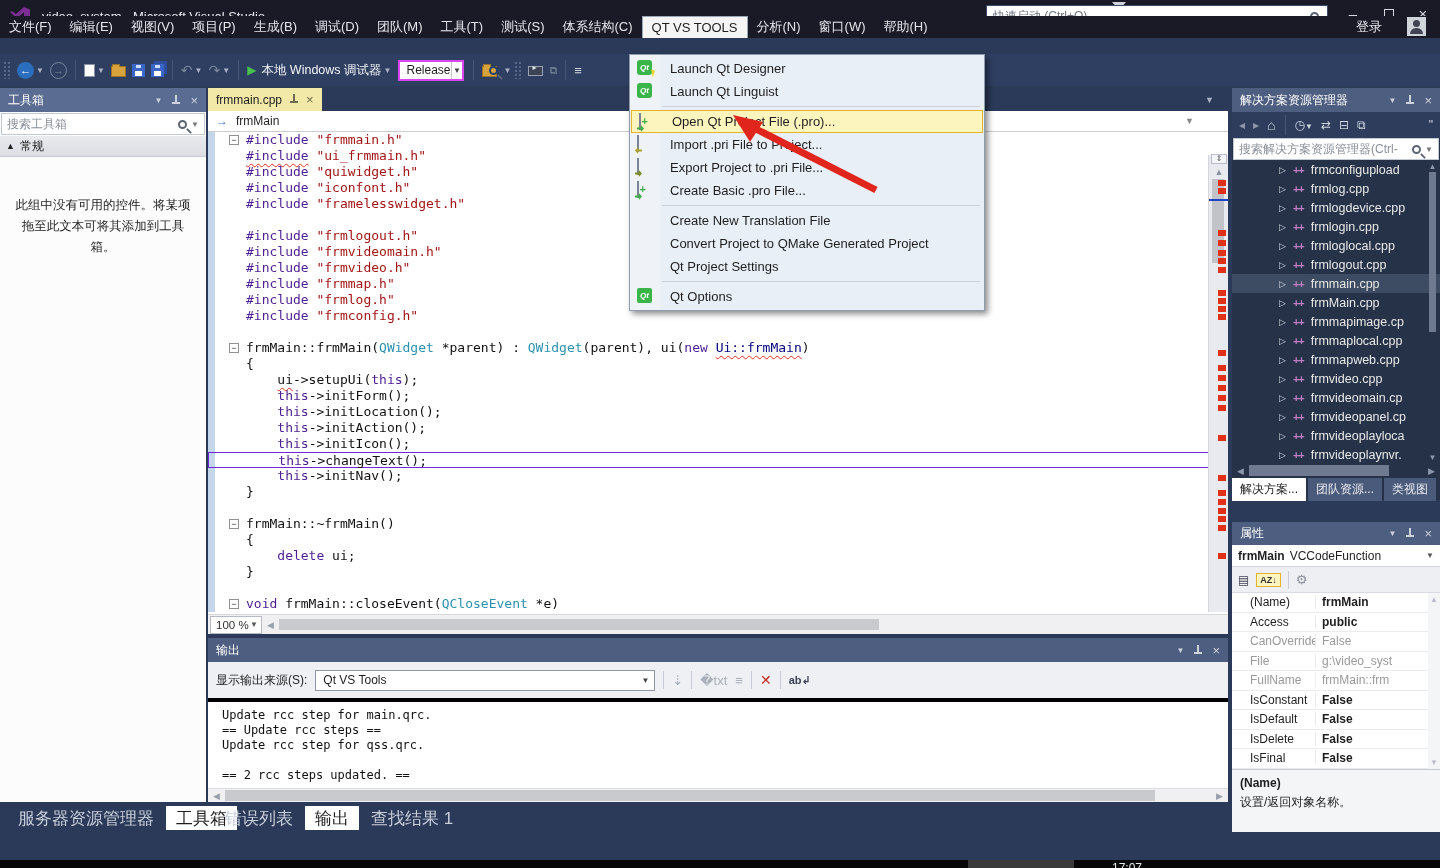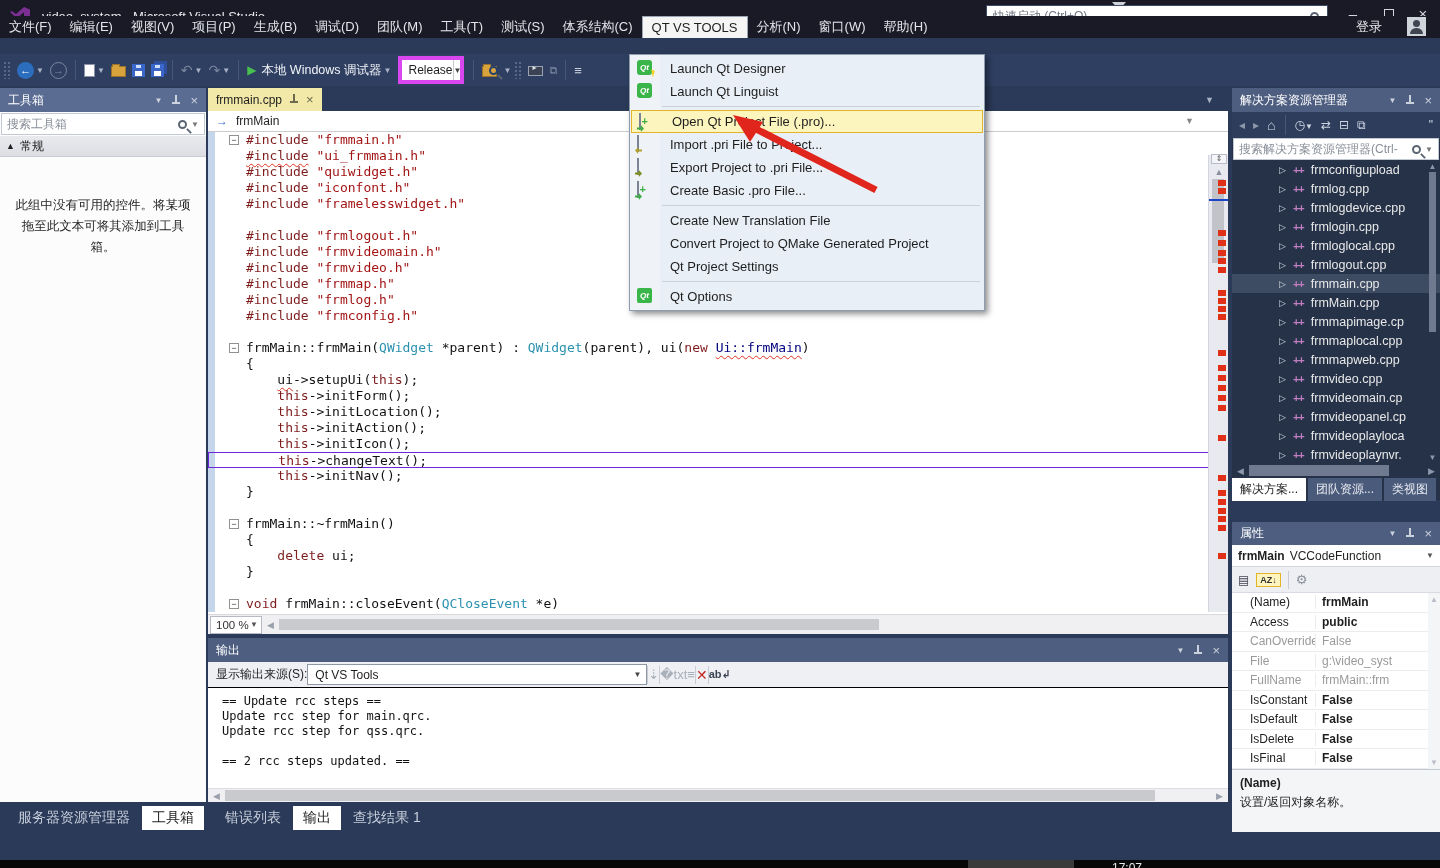--- a/index.html
+++ b/index.html
@@ -41,21 +41,21 @@
   .ic-page{width:11px;height:13px;background:#fdfdfd;border:1px solid #8a93a6;position:relative}
   .ic-folder{width:15px;height:11px;background:#d8a33c;border:1px solid #9a742c;position:relative;margin-top:2px}
   .ic-folder::before{content:"";position:absolute;left:0;top:-3px;width:6px;height:2px;background:#d8a33c;border:1px solid #9a742c;border-bottom:0}
   .ic-save{width:13px;height:13px;background:#3a66c9;position:relative}
   .ic-save::after{content:"";position:absolute;left:3px;bottom:1px;width:7px;height:5px;background:#fff}
   .ic-save::before{content:"";position:absolute;left:4px;top:1px;width:5px;height:3px;background:#cfe0ff}
   .ic-save2{box-shadow:3px -3px 0 0 #2d4f9e}
   .dis{color:#7c87a0;font-size:14px}
   .play{color:#47c04f;font-size:12px;margin-right:5px}
   #dbglabel{color:#f2f4f8;font-size:12.5px}
-  #cfgcombo{width:66px;height:28px;background:#fff;border:4px solid #d946ef;color:#1e1e1e;font-size:12px;display:flex;align-items:center;padding-left:6px;margin:0 4px}
+  #cfgcombo{width:66px;height:21px;background:#fff;border:2px solid #d946ef;color:#1e1e1e;font-size:12px;display:flex;align-items:center;padding-left:6px;margin:0 4px}
   #cfgcombo .cc{margin-left:auto;border-left:1px solid #c8c8c8;height:100%;width:15px;display:flex;align-items:center;justify-content:center;color:#444;font-size:8px}
   .ic-attach{width:15px;height:10px;background:#3b4254;border:1px solid #9aa2b2;position:relative;margin-top:2px}
   .ic-attach::after{content:"▸";position:absolute;left:3px;top:-4px;color:#dfe3ea;font-size:8px}
   .ic-lines{font-size:13px;color:#cdd4e0}
   
   .ptitle{height:24px;background:#4e5e80;color:#fff;font-size:12px;display:flex;align-items:center;padding:0 8px}
   .ptools{margin-left:auto;display:flex;align-items:center;gap:9px;color:#ccd2dc}
   .ic-pin{position:relative;width:10px;height:11px}
   .ic-pin::before{content:"";position:absolute;left:4px;top:0;width:2px;height:7px;background:#ccd2dc}
   .ic-pin::after{content:"";position:absolute;left:1px;top:7px;width:8px;height:2px;background:#ccd2dc}
@@ -64,55 +64,55 @@
   
   #toolbox{position:absolute;left:0;top:88px;width:206px;height:714px;background:#fcfcfc}
   #toolbox .ptitle{background:#5a6c92}
   .searchrow{height:22px;background:#fff;border:1px solid #c3c9d4;display:flex;align-items:center;padding:0 5px;gap:4px}
   .searchrow input{flex:1;border:0;outline:0;font-size:12px;color:#0f172a;font-family:inherit;background:transparent}
   .searchrow input::placeholder{color:#8a8f99}
   #tb-section{height:21px;background:linear-gradient(#e9eaee,#dcdee4);color:#1e1e1e;font-size:12px;display:flex;align-items:center;padding:0 6px;gap:5px;border-bottom:1px solid #c9ccd4}
   #tb-empty{padding:38px 14px 0 14px;text-align:center;font-size:12.5px;color:#1e1e1e;line-height:21px}
   
   .tabrow{position:absolute;top:806px;height:24px;display:flex;gap:2px}
-  .btab{padding:0 10px;display:flex;align-items:center;font-size:14px;color:#c7cedb}
+  .btab{padding:0 10px;display:flex;align-items:center;font-size:17px;color:#c7cedb}
   .btab.active{background:#fff;color:#1e1e1e}
   
   #editor{position:absolute;left:208px;top:88px;width:1020px;height:546px;background:#fff}
   #tabstrip{height:23px;background:#2b3a58;display:flex}
   #doc-tab{background:#f2e9a9;color:#1e1e1e;font-size:12px;display:flex;align-items:center;gap:7px;padding:0 8px}
   #doc-tab .ic-pin::before{background:#6b6a4e}#doc-tab .ic-pin::after{background:#6b6a4e}
   #doc-tab .xx{color:#6b6a4e}
   #tabstrip .ovf{margin-left:auto;color:#aab3c4;font-size:9px;align-self:center;margin-right:14px}
   #breadcrumb{height:21px;background:#fff;border-bottom:1px solid #cdcdcd;display:flex;align-items:center;font-size:12px;color:#1e1e1e;gap:8px;padding:0 8px}
   #bc-arrow{color:#3a6bc6;font-weight:bold}
   #breadcrumb .ovf{margin-left:auto;color:#888;font-size:9px;margin-right:26px}
   #codearea{position:relative;height:480px;background:#fff;overflow:hidden}
   #codearea::before{content:"";position:absolute;left:0;top:0;width:7px;height:100%;background:#c6d6ea}
   .code-line{position:relative;height:16px;line-height:16px;font-family:"DejaVu Sans Mono","Liberation Mono",monospace;font-size:13px;padding-left:38px;white-space:pre}
   .code-line.boxed{border:1px solid #6d28d9;width:1155px}
   .foldbox{position:absolute;left:21px;top:3px;width:10px;height:10px;border:1px solid #919191;background:#fff;color:#333;font-size:9px;line-height:8px;text-align:center;font-family:"Liberation Sans",sans-serif}
-  .seg-k{color:#7f1d1d}.seg-s{color:#a31515}.seg-t{color:#2b91af}.seg-n{color:#00007f}.seg-p{color:#111}
+  .seg-k{color:#4c1d95}.seg-s{color:#a31515}.seg-t{color:#2b91af}.seg-n{color:#00007f}.seg-p{color:#111}
   .seg-sq{text-decoration:underline wavy #e0321f 1px;text-underline-offset:3px}
   
   #vsb{position:absolute;right:0;top:23px;width:20px;height:523px;background:#e9eaf0;border-left:1px solid #d4d6de}
   #vsb .split{position:absolute;left:2px;top:-1px;width:16px;height:10px;background:#f4f5f8;border:1px solid #b9bdc9;color:#555;font-size:8px;line-height:8px;text-align:center}
   #vsb .arr{position:absolute;left:0;width:20px;color:#8a8fa0;font-size:9px;text-align:center}
   #vsb .thumb{position:absolute;left:3px;width:12px;background:#c2c3c9}
   #vsb .bluel{position:absolute;left:0;width:20px;height:2px;background:#1b45c4}
   #vsb .mark{position:absolute;left:9px;width:8px;height:6px;background:#e03018}
   
   #zoomrow{position:absolute;left:0;bottom:0;width:1020px;height:20px;background:#f0f0f2;border-top:1px solid #d8d8dc;display:flex;align-items:center;font-size:11.5px;color:#333}
   #zoombox{width:52px;height:18px;background:#fff;border:1px solid #b6bac4;display:flex;align-items:center;padding-left:5px;margin-left:2px}
   #zoombox .caret{color:#555;margin-left:auto;margin-right:3px}
   .hthumb{height:11px;background:#c9cace;border-radius:0}
   .harr{color:#9aa0ac;font-size:9px;padding:0 5px}
   
   #output{position:absolute;left:208px;top:638px;width:1020px;height:164px;background:#fff}
-  #out-toolbar{height:26px;background:#eef0f4;display:flex;align-items:center;font-size:12px;color:#1e1e1e;padding:0 8px;border-bottom:1px solid #000000}
+  #out-toolbar{height:40px;background:#eef0f4;display:flex;align-items:center;font-size:12px;color:#1e1e1e;padding:0 8px;gap:8px;border-bottom:4px solid #000000}
   #out-combo{width:340px;height:21px;background:#fff;border:1px solid #8f97a5;display:flex;align-items:center;padding-left:7px;font-size:12px}
   #out-combo .caret{margin-left:auto;margin-right:5px;color:#444}
   .osep{width:1px;height:18px;background:#c8ccd4}
   .oic{color:#a9b0b9;font-size:13px}
   .oic.red{color:#c22a21;font-weight:bold;font-size:14px}
   .oic.dark{color:#3b4254;font-size:11px;font-weight:bold}
   #out-lines{padding:6px 0 0 14px;font-family:"DejaVu Sans Mono","Liberation Mono",monospace;font-size:12px;line-height:15px;color:#111}
   #out-hsb{position:absolute;left:0;bottom:0;width:1020px;height:14px;background:#f0f0f2;border-top:1px solid #dcdee4;display:flex;align-items:center}
   
   #solexp{position:absolute;left:1232px;top:88px;width:208px;height:412px;background:#253248}
@@ -383,22 +383,22 @@
     <span class="oic">⇣</span>
     <span class="osep"></span>
     <span class="oic">�txt</span>
     <span class="oic">≡</span>
     <span class="osep"></span>
     <span class="oic red">✕</span>
     <span class="osep"></span>
     <span class="oic dark">ab↲</span>
   </div>
   <div id="out-lines">
+      <div class="out-line">Update rcc step for main.qrc.</div>
       <div class="out-line">== Update rcc steps ==</div>
-      <div class="out-line">Update rcc step for main.qrc.</div>
       <div class="out-line">Update rcc step for qss.qrc.</div>
       <div class="out-line">&nbsp;</div>
       <div class="out-line">== 2 rcc steps updated. ==</div>
     </div>
   <div id="out-hsb">
     <span class="harr">◀</span>
     <span class="hthumb" style="width:930px"></span>
     <span class="harr" style="margin-left:auto">▶</span>
   </div>
 </div>

